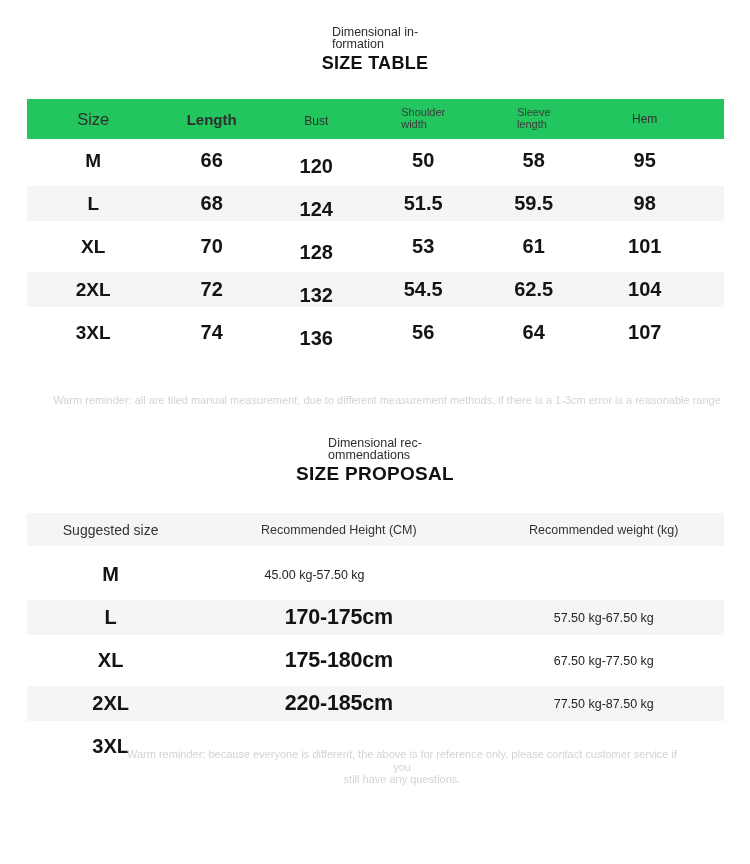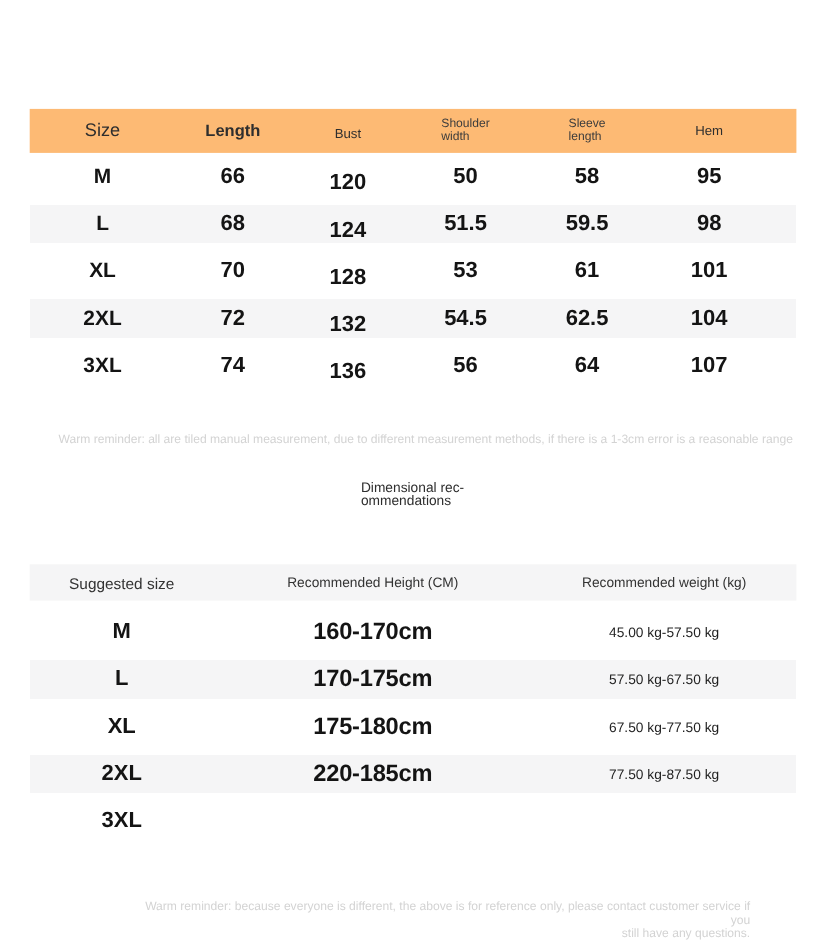--- a/index.html
+++ b/index.html
@@ -13,21 +13,21 @@
   .hg1 { top:27px; }
   .hg2 { top:438px; }
   .sub-block { display:inline-block; text-align:left; font-size:12.5px; line-height:11.5px; color:#2e2e2e; }
   .htitle { font-size:18px; font-weight:700; line-height:18px; margin-top:2px; color:#111; letter-spacing:0.3px; }
   .hg2 .htitle { font-size:19px; }
   
   .table { position:absolute; left:27px; width:697px; }
   .tb1 { top:99px; }
   .tb2 { top:513px; }
   .trow { display:flex; align-items:center; height:43px; box-sizing:border-box; }
-  .thead1 { height:40px; background:#fdba74; }
+  .thead1 { height:40px; background:#22c55e; }
   .thead2 { height:33px; background:#f5f5f6; margin-bottom:7px; }
   .stripe { background:#f5f5f6; background-clip:content-box; padding:4px 0; }
   .c { text-align:center; }
   
   .c1{width:19%;} .c2{width:15%;} .c3{width:15%;} .c4{width:15.7%;} .c5{width:16%;}
   .c6{width:19.3%; padding-right:24px; box-sizing:border-box;}
   .hcell { font-size:12px; color:#2e2e2e; }
   .h-size { font-size:16.5px; }
   .h-med { font-size:15px; font-weight:600; }
   .hsm { display:inline-block; text-align:left; font-size:11px; line-height:12px; color:#3c3c3c; }
@@ -39,27 +39,34 @@
   
   .d1{width:24%;} .d2{width:41.5%;} .d3{width:34.5%;}
   .h2a { font-size:14px; color:#333; }
   .h2b { font-size:12.5px; color:#333; }
   .t2size { font-size:20px; font-weight:700; color:#141414; }
   .t2h { font-size:21.5px; font-weight:700; color:#141414; letter-spacing:-0.2px; }
   .t2w { font-size:12.5px; font-weight:400; color:#1f1f1f; }
   
   .reminder { position:absolute; font-size:11px; color:#d3d3d3; }
   .r1 { top:394px; left:0; width:100%; text-align:center;margin-left:12px; }
-  .r2 { top:818px; left:122px; width:560px; text-align:right; line-height:12.5px; }
+  .r2 { top:748px; left:122px; width:560px; text-align:center; line-height:12.5px; }
 </style>
 </head>
 <body>
 
 <div class="sheet">
 
+  <div class="hgroup hg1">
+    <div class="sub-block">
+      <div>Dimensional in-</div>
+      <div>formation</div>
+    </div>
+    <div class="htitle">SIZE TABLE</div>
+  </div>
 
   <div class="table tb1">
     <div class="trow thead1">
       <div class="c c1 hcell h-size">Size</div>
       <div class="c c2 hcell h-med">Length</div>
       <div class="c c3 hcell dy2">Bust</div>
       <div class="c c4">
         <span class="hsm">
           <span class="hl">Shoulder</span>
           <span class="hl">width</span>
@@ -120,32 +127,32 @@
     </div>
   </div>
 
   <div class="reminder r1">Warm reminder: all are tiled manual measurement, due to different measurement methods, if there is a 1-3cm error is a reasonable range</div>
 
   <div class="hgroup hg2">
     <div class="sub-block">
       <div>Dimensional rec-</div>
       <div>ommendations</div>
     </div>
+    <div class="htitle">SIZE PROPOSAL</div>
   </div>
 
   <div class="table tb2">
     <div class="trow thead2">
       <div class="c d1 h2a">Suggested size</div>
       <div class="c d2 h2b">Recommended Height (CM)</div>
       <div class="c d3 h2b">Recommended weight (kg)</div>
     </div>
 
     <div class="trow">
       <div class="c d1 t2size">M</div>
-      <div class="c d2 t2h">160-170cm</div>
       <div class="c d3 t2w">45.00 kg-57.50 kg</div>
     </div>
 
     <div class="trow stripe">
       <div class="c d1 t2size">L</div>
       <div class="c d2 t2h">170-175cm</div>
       <div class="c d3 t2w">57.50 kg-67.50 kg</div>
     </div>
 
     <div class="trow">

